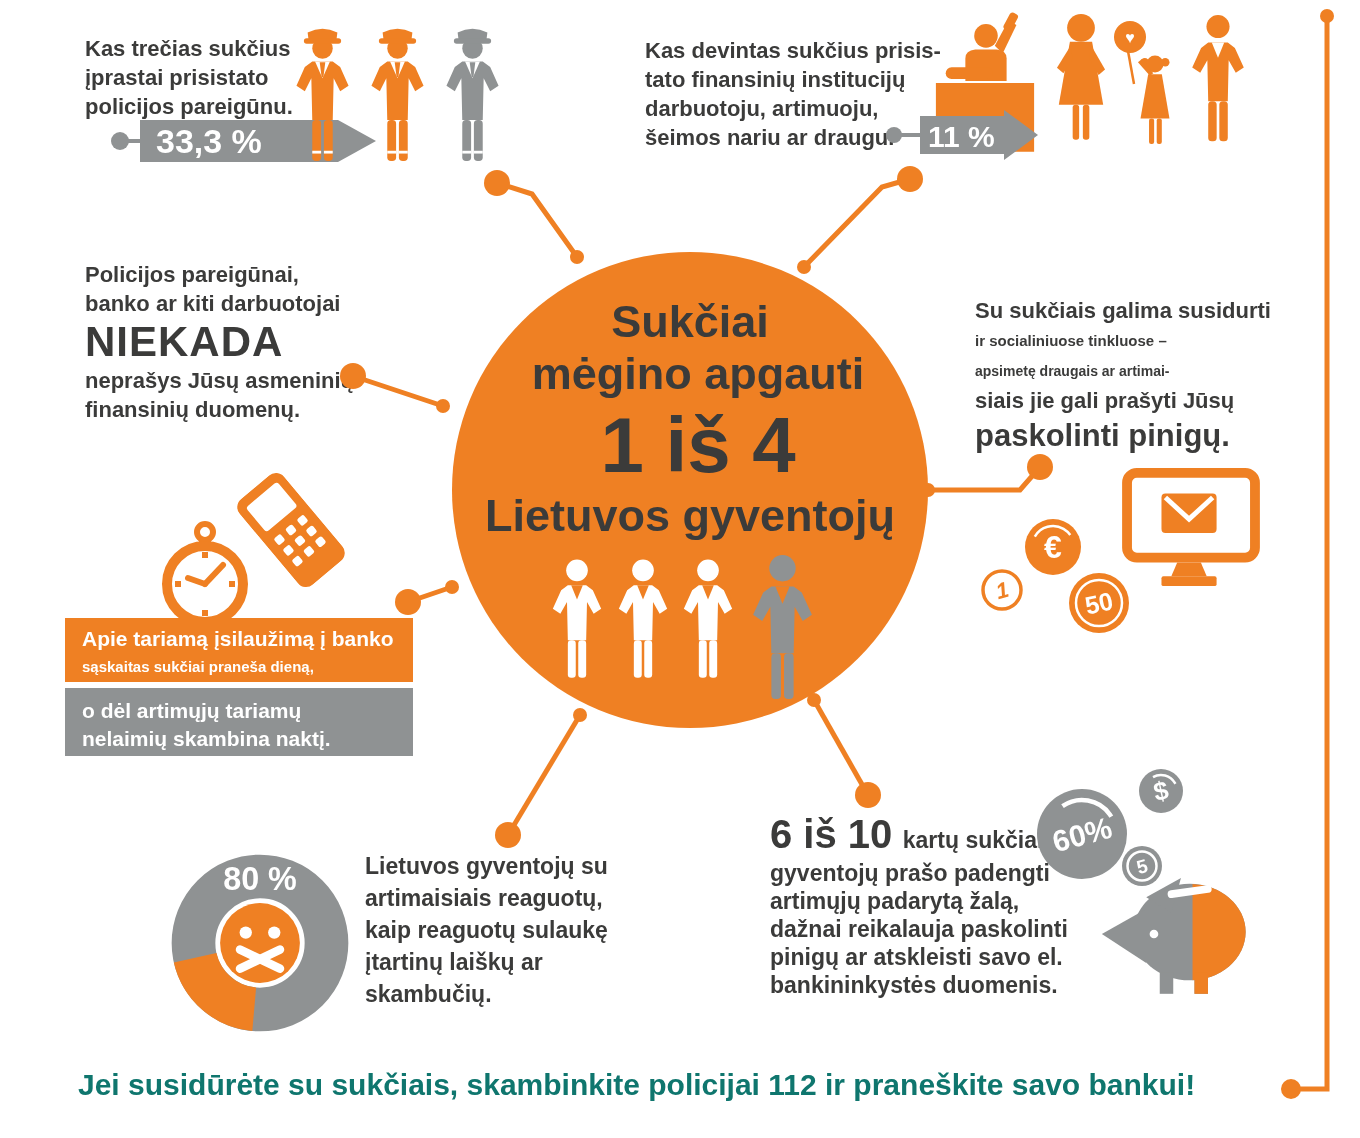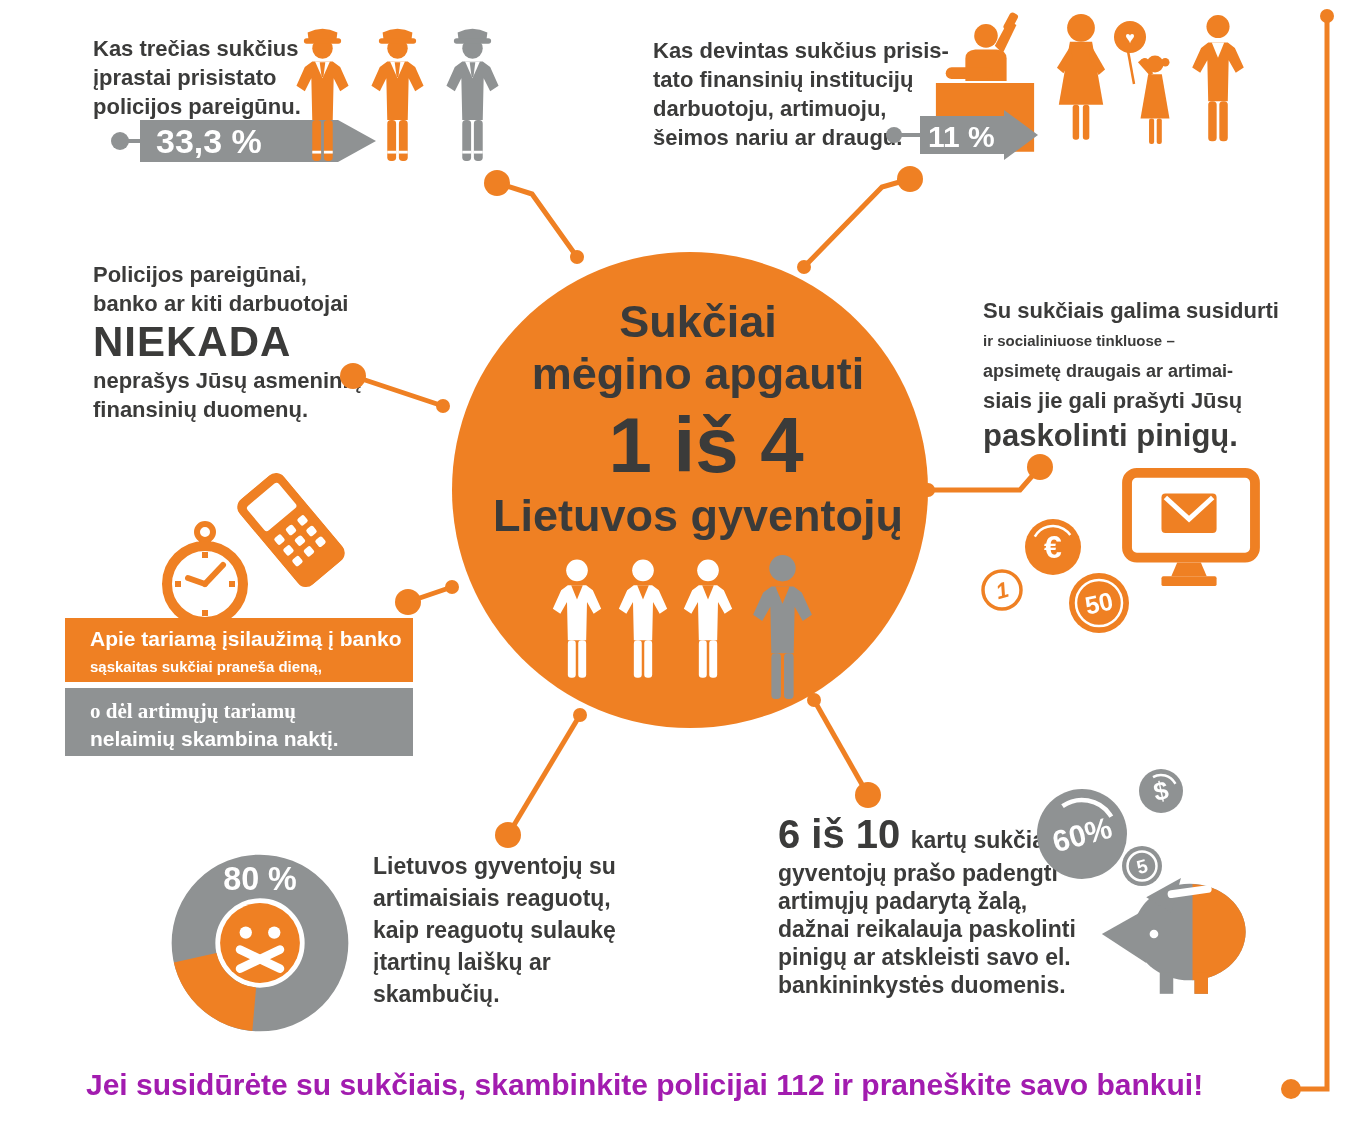--- a/index.html
+++ b/index.html
@@ -1,20 +1,20 @@
 <!DOCTYPE html>
 <html><head>
 <meta charset="utf-8">
 <style>
   * { margin:0; padding:0; box-sizing:border-box; }
   html,body { background:#fff; }
   body { font-family:"Liberation Sans", sans-serif; }
   #stage { position:relative; width:1360px; height:1138px; background:#ffffff; overflow:hidden; }
   .abs { position:absolute; }
-  .txt { font-weight:bold; color:#3B3B3A;margin-left:8px; }
+  .txt { font-weight:bold; color:#3B3B3A; }
   .sm  { font-size:22px; line-height:29px; }
   .white { color:#fff; }
   svg text { font-family:"Liberation Sans", sans-serif; }
 </style>
 </head>
 <body>
 
 <div id="stage">
 
   <div class="abs txt sm" style="left:85px;top:34px;">
@@ -118,21 +118,21 @@
   <svg class="abs" style="left:1186px;top:12px;" width="64" height="134" viewBox="0 0 72 150">
     <circle cx="36" cy="16" r="13" fill="#EF8023"></circle>
     <polygon points="25,34 47,34 55,40 65,62 56,68 48,54 47,100 25,100 24,54 16,68 7,62 17,40" fill="#EF8023"></polygon>
     <polygon points="29,34 43,34 36,51" fill="#fff"></polygon>
     <rect x="25" y="100" width="9.5" height="45" rx="4" fill="#EF8023"></rect>
     <rect x="37.5" y="100" width="9.5" height="45" rx="4" fill="#EF8023"></rect>
   </svg>
 
   <div class="abs" style="left:452px;top:252px;width:476px;height:476px;border-radius:50%;background:#EF8023;">
     <div class="abs txt" style="left:0;top:44px;width:476px;text-align:center;font-size:45px;">Sukčiai</div>
-    <div class="abs txt" style="left:0;top:96px;width:476px;text-align:center;font-size:45px;">mėgino apgauti</div>
+    <div class="abs txt" style="left:8px;top:96px;width:476px;text-align:center;font-size:45px;">mėgino apgauti</div>
     <div class="abs txt" style="left:8px;top:148px;width:476px;text-align:center;font-size:78px;">1 iš 4</div>
     <div class="abs txt" style="left:0;top:238px;width:476px;text-align:center;font-size:45px;">Lietuvos gyventojų</div>
 
     <svg class="abs" style="left:95px;top:305px;" width="60" height="125" viewBox="0 0 72 150">
       <circle cx="36" cy="16" r="13" fill="#ffffff"></circle>
       <polygon points="25,34 47,34 55,40 65,62 56,68 48,54 47,100 25,100 24,54 16,68 7,62 17,40" fill="#ffffff"></polygon>
       <polygon points="29,34 43,34 36,51" fill="#EF8023"></polygon>
       <rect x="25" y="100" width="9.5" height="45" rx="4" fill="#ffffff"></rect>
         <rect x="37.5" y="100" width="9.5" height="45" rx="4" fill="#ffffff"></rect>
     </svg>
@@ -164,21 +164,21 @@
     <div class="txt sm">Policijos pareigūnai,</div>
     <div class="txt sm">banko ar kiti darbuotojai</div>
     <div class="txt" style="font-size:42px;line-height:48px;letter-spacing:1px;">NIEKADA</div>
     <div class="txt sm">neprašys Jūsų asmeninių</div>
     <div class="txt sm">finansinių duomenų.</div>
   </div>
 
   <div class="abs" style="left:975px;top:296px;">
     <div class="txt" style="font-size:22px;line-height:30px;">Su sukčiais galima susidurti</div>
     <div class="txt" style="font-size:15px;line-height:30px;">ir socialiniuose tinkluose –</div>
-    <div class="txt" style="font-size:18px;line-height:30px;">apsimetę draugais ar artimai-</div>
+    <div class="txt" style="font-size:14px;line-height:30px;">apsimetę draugais ar artimai-</div>
     <div class="txt" style="font-size:22px;line-height:30px;">siais jie gali prašyti Jūsų</div>
     <div class="txt" style="font-size:31px;line-height:40px;">paskolinti pinigų.</div>
   </div>
 
   <svg class="abs" style="left:1122px;top:468px;" width="138" height="124" viewBox="0 0 140 126">
     <rect x="5" y="5" width="130" height="86" rx="10" fill="#ffffff" stroke="#EF8023" stroke-width="10"></rect>
     <rect x="40" y="26" width="56" height="40" rx="4" fill="#EF8023"></rect>
     <polyline points="44,30 68,52 92,30" fill="none" stroke="#ffffff" stroke-width="5"></polyline>
     <polygon points="56,96 80,96 86,110 50,110" fill="#EF8023"></polygon>
     <rect x="40" y="110" width="56" height="10" rx="2" fill="#EF8023"></rect>
@@ -229,21 +229,21 @@
         <rect x="23" y="74" width="8" height="8" rx="2" fill="#ffffff"></rect>
         <rect x="37" y="74" width="8" height="8" rx="2" fill="#ffffff"></rect>
     </svg>
   </div>
 
   <div class="abs" style="left:65px;top:618px;width:348px;height:64px;background:#EF8023;padding:7px 8px 0 17px;">
     <div class="txt white" style="font-size:21px;line-height:28px;">Apie tariamą įsilaužimą į banko</div>
     <div class="txt white" style="font-size:15px;line-height:28px;">sąskaitas sukčiai praneša dieną,</div>
   </div>
   <div class="abs" style="left:65px;top:688px;width:348px;height:68px;background:#8F9293;padding:9px 0 0 17px;">
-    <div class="txt white" style="font-size:21px;line-height:28px;font-family:Liberation Serif, serif;">o dėl artimųjų tariamų</div>
+    <div class="txt white" style="font-size:21px;line-height:28px;">o dėl artimųjų tariamų</div>
     <div class="txt white" style="font-size:21px;line-height:28px;">nelaimių skambina naktį.</div>
   </div>
 
   <svg class="abs" style="left:165px;top:848px;" width="190" height="190" viewBox="0 0 200 200">
     <circle cx="100" cy="100" r="70" fill="none" stroke="#8F9293" stroke-width="46"></circle>
     <circle cx="100" cy="100" r="70" fill="none" stroke="#EF8023" stroke-width="46" stroke-dasharray="88 352" transform="rotate(95 100 100)"></circle>
     <circle cx="100" cy="100" r="42" fill="#EF8023"></circle>
     <circle cx="85" cy="89" r="6.5" fill="#ffffff"></circle>
     <circle cx="115" cy="89" r="6.5" fill="#ffffff"></circle>
     <line x1="79" y1="107" x2="121" y2="127" stroke="#ffffff" stroke-width="9" stroke-linecap="round"></line>
@@ -307,21 +307,21 @@
       <rect x="100" y="106" width="14" height="22"></rect>
     </g>
     <g fill="#EF8023" clip-path="url(#pigclip)">
       <ellipse cx="95" cy="64" rx="58" ry="50"></ellipse>
       <rect x="100" y="106" width="14" height="22"></rect>
     </g>
     <circle cx="58" cy="66" r="4.5" fill="#ffffff"></circle>
     <rect x="72" y="18" width="46" height="8" rx="4" fill="#ffffff" transform="rotate(-8 95 22)"></rect>
   </svg>
 
-  <div class="abs txt" style="left:78px;top:1068px;font-size:30px;color:#a21caf;white-space:nowrap;">Jei susidūrėte su sukčiais, skambinkite policijai 112 ir praneškite savo bankui!</div>
+  <div class="abs txt" style="left:78px;top:1068px;font-size:30px;color:#0f766e;white-space:nowrap;">Jei susidūrėte su sukčiais, skambinkite policijai 112 ir praneškite savo bankui!</div>
 
   <svg class="abs" style="left:0;top:0;pointer-events:none;" width="1360" height="1138" viewBox="0 0 1360 1138">
     <g stroke="#EF8023" stroke-width="5" fill="none">
       <polyline points="497,183 532,194 577,257"></polyline>
       <polyline points="910,179 882,187 804,267"></polyline>
       <line x1="353" y1="376" x2="443" y2="406"></line>
       <line x1="408" y1="602" x2="452" y2="587"></line>
       <polyline points="928,490 1020,490 1040,467"></polyline>
       <line x1="580" y1="715" x2="508" y2="835"></line>
       <line x1="814" y1="700" x2="868" y2="795"></line>

